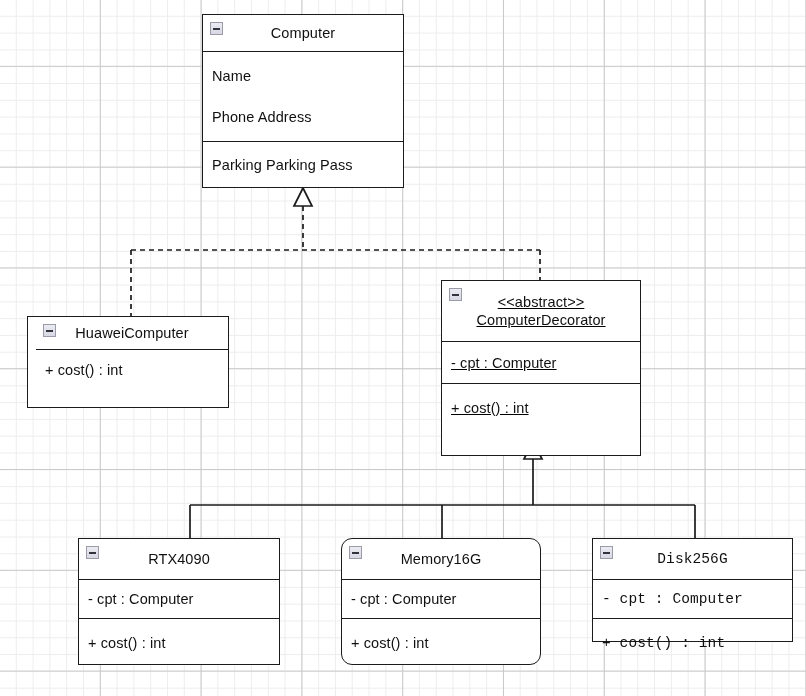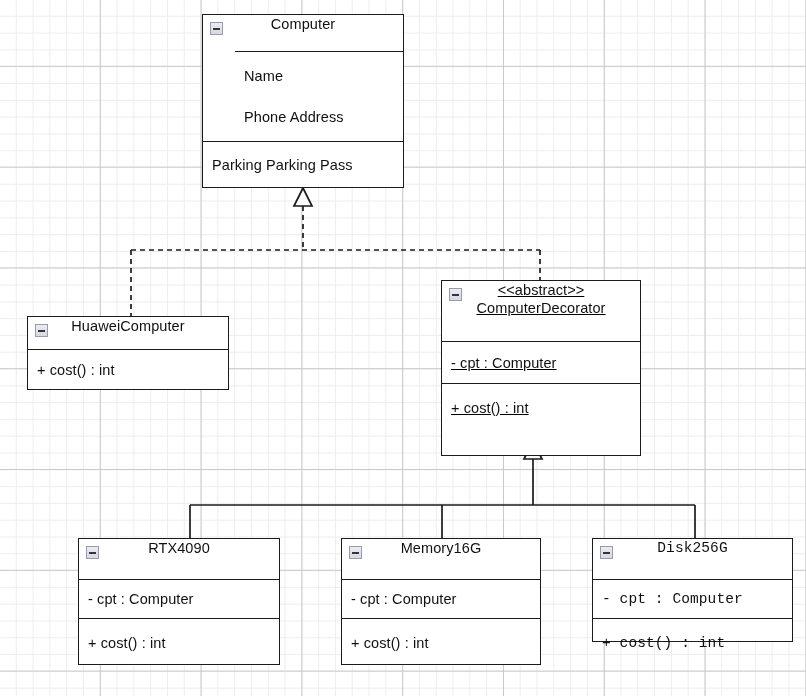--- a/index.html
+++ b/index.html
@@ -52,21 +52,21 @@
   .compartment {
     position: relative;
     box-sizing: border-box;
   }
   .compartment + .compartment {
     border-top: 1.6px solid #1b1b1b;
   }
 
   .title-comp {
     display: flex;
-    align-items: flex-start;
+    align-items: center;
     justify-content: center;
     position: relative;
   }
 
   .title-text {
     text-align: center;
     color: #101010;
     font-size: 14.5px;
     line-height: 18px;
     letter-spacing: 0.1px;
@@ -105,21 +105,20 @@
     letter-spacing: 0.1px;
   }
 
   .attr-list {
     display: flex;
     flex-direction: column;
     justify-content: space-around;
     height: 100%;
     padding: 4px 0;
     box-sizing: border-box;
-    margin-left: 32px;
   }
   .attr-list .member {
     height: auto;
     padding: 2px 0 2px 9px;
   }
 </style>
 </head>
 <body>
 
 <div id="canvas">
@@ -151,21 +150,21 @@
     </div>
     <div class="compartment attr-list" style="height:90px;">
       <div class="member">Name</div>
       <div class="member">Phone Address</div>
     </div>
     <div class="compartment" style="height:46px;">
       <div class="member">Parking Parking Pass</div>
     </div>
   </div>
 
-  <div class="uml-class" style="left:27px; top:316px; width:202px; height:74px;">
+  <div class="uml-class" style="left:27px; top:316px; width:202px; height:92px;padding-left:8px;">
     <div class="compartment title-comp" style="height:32px;">
       <span class="collapse-icon"></span>
       <span class="title-text">HuaweiComputer</span>
     </div>
     <div class="compartment" style="height:40px;">
       <div class="member">+ cost() : int</div>
     </div>
   </div>
 
   <div class="uml-class" style="left:441px; top:280px; width:200px; height:176px;text-decoration:underline;">
@@ -188,21 +187,21 @@
       <span class="title-text">RTX4090</span>
     </div>
     <div class="compartment" style="height:39px;">
       <div class="member">- cpt : Computer</div>
     </div>
     <div class="compartment" style="height:48px;">
       <div class="member">+ cost() : int</div>
     </div>
   </div>
 
-  <div class="uml-class" style="left:341px; top:538px; width:200px; height:127px;">
+  <div class="uml-class" style="left:341px; top:538px; width:200px; height:127px;border-radius:11px;">
     <div class="compartment title-comp" style="height:40px;">
       <span class="collapse-icon"></span>
       <span class="title-text">Memory16G</span>
     </div>
     <div class="compartment" style="height:39px;">
       <div class="member">- cpt : Computer</div>
     </div>
     <div class="compartment" style="height:48px;">
       <div class="member">+ cost() : int</div>
     </div>

